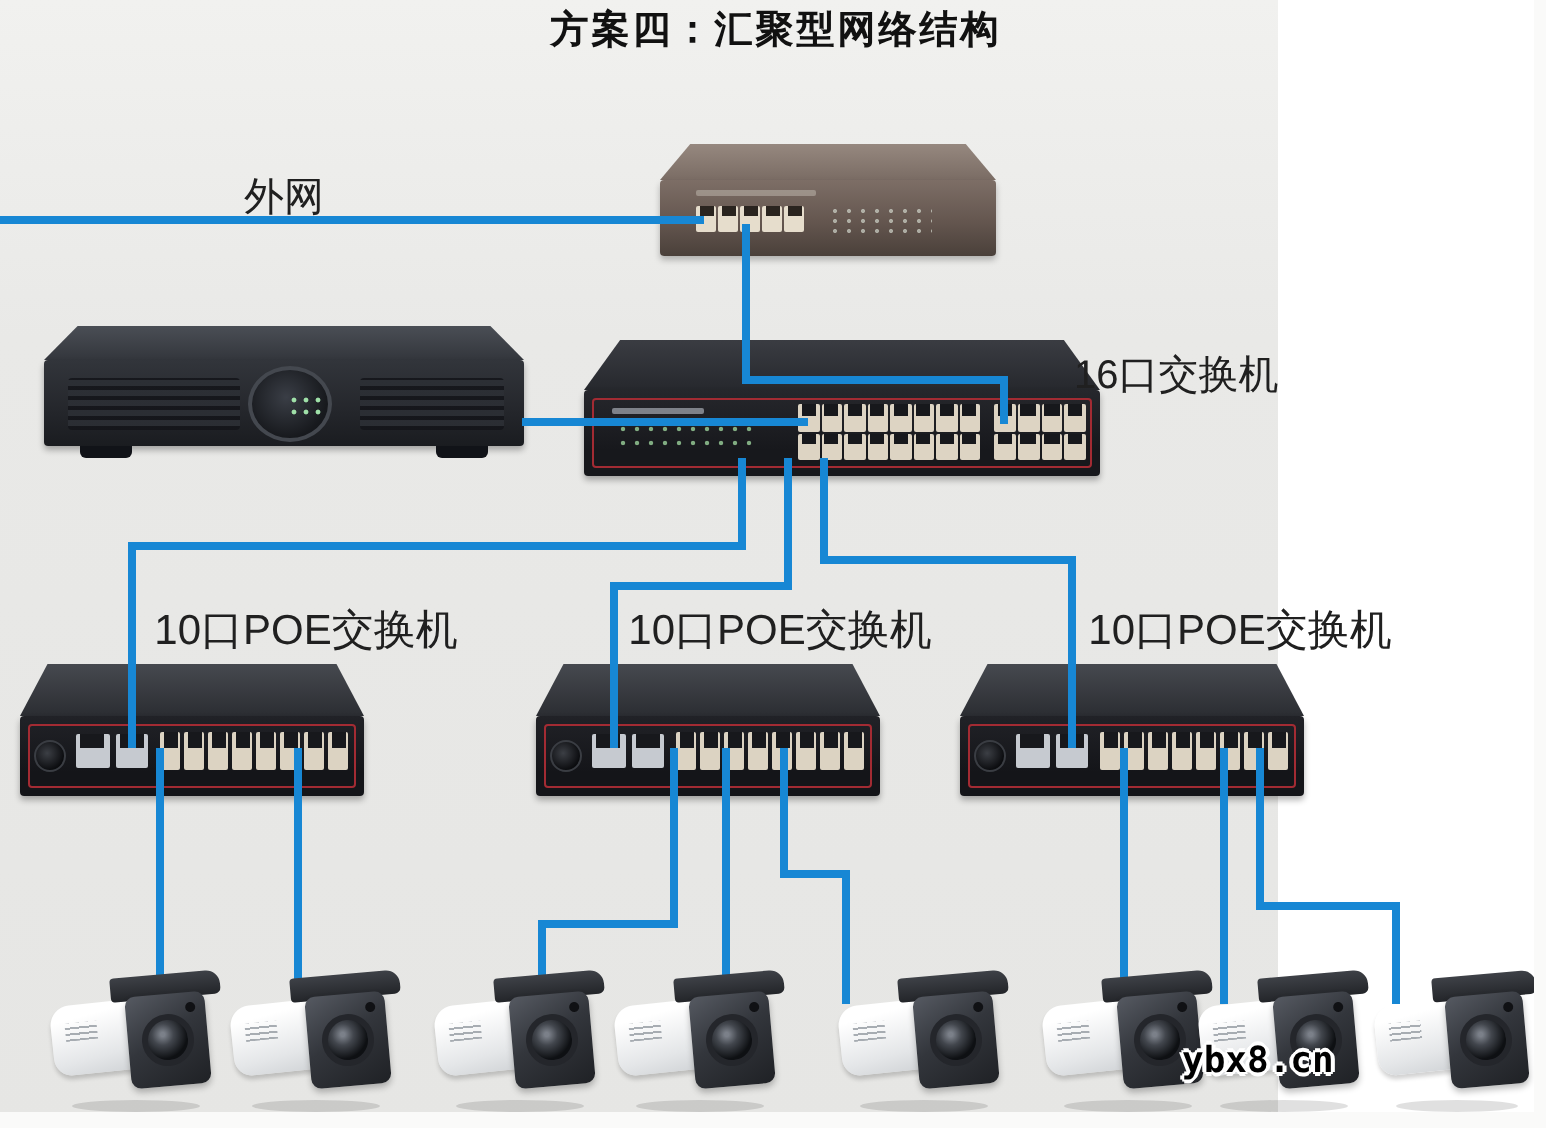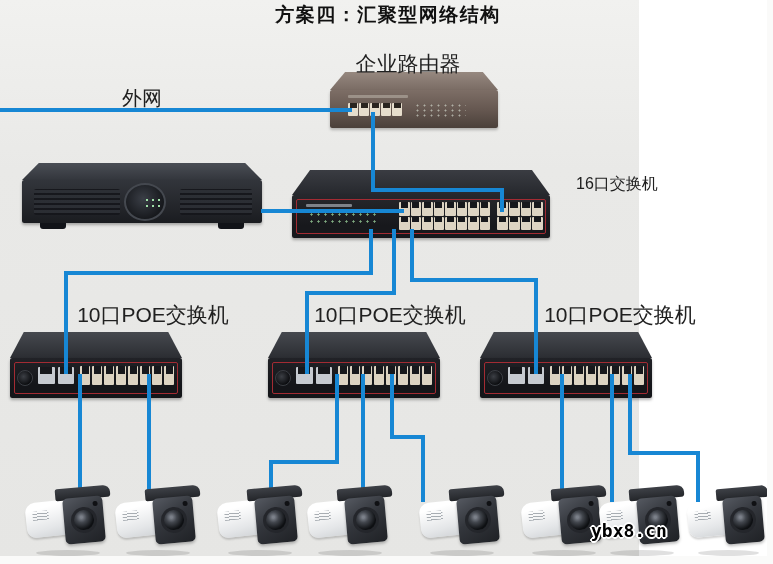--- a/index.html
+++ b/index.html
@@ -305,23 +305,22 @@
       <div class="cam-shadow"></div>
       <div class="cam-body"></div>
       <div class="cam-hood"></div>
       <div class="cam-head">
         <div class="cam-lens"></div>
         <div class="cam-ir"></div>
       </div>
     </div>
 
   <div class="lbl title center" style="left:388px;top:2px;">方案四：汇聚型网络结构</div>
-  <div class="lbl center" style="left:408px;top:50px;font-size:21px;">企业路由器</div>
   <div class="lbl center" style="left:142px;top:85px;font-size:20px;">外网</div>
-  <div class="lbl" style="left:576px;top:174px;font-size:16px;">16口交换机</div>
+  <div class="lbl" style="left:537px;top:174px;font-size:20px;">16口交换机</div>
   <div class="lbl center" style="left:153px;top:301px;font-size:21px;">10口POE交换机</div>
   <div class="lbl center" style="left:390px;top:301px;font-size:21px;">10口POE交换机</div>
   <div class="lbl center" style="left:620px;top:301px;font-size:21px;">10口POE交换机</div>
 
   <div class="watermark" style="left:591px;top:520px;">ybx8.cn</div>
 
   <div class="edge-strip" style="left:767px;top:0;width:6px;height:564px;"></div>
   <div class="edge-strip" style="left:0;top:556px;width:773px;height:8px;"></div>
 </div>
 

